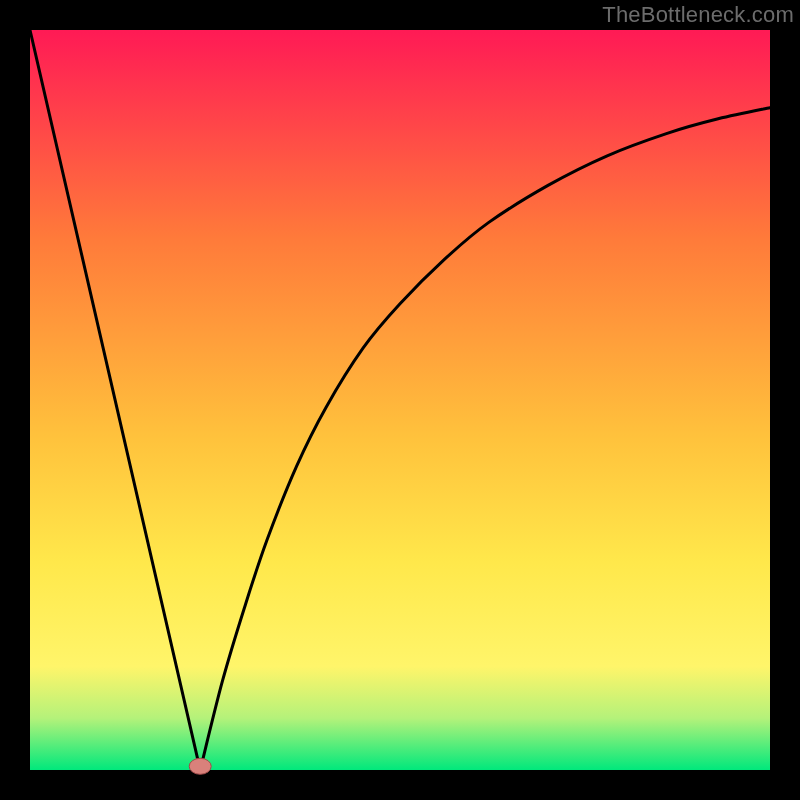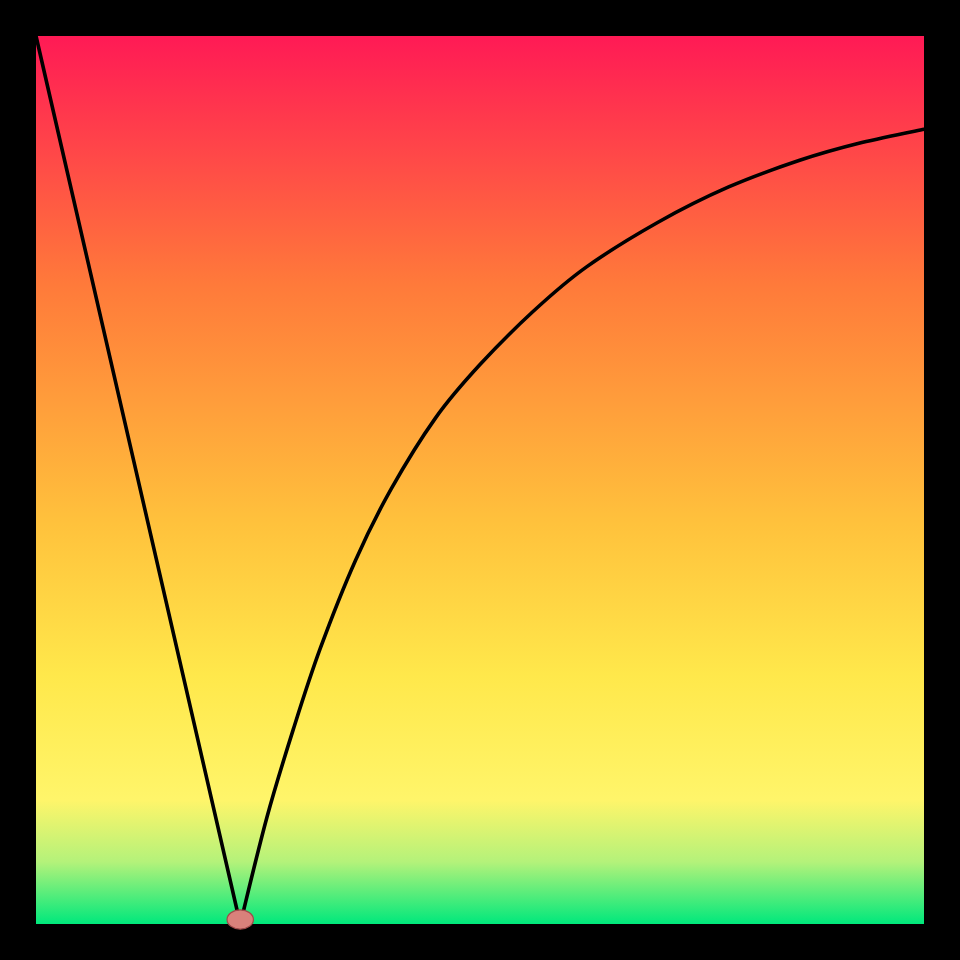--- a/index.html
+++ b/index.html
@@ -27,20 +27,21 @@
     letter-spacing: .2px;
   }
   svg {
     display: block;
   }
 </style>
 </head>
 <body>
 
 <div class="frame">
+  <div class="attribution">TheBottleneck.com</div>
 
   <svg id="chart-svg" width="800" height="800" viewBox="0 0 800 800">
     <defs>
       <linearGradient id="bg-grad" x1="0" y1="0" x2="0" y2="1">
           <stop offset="0.0%" stop-color="#ff1a55"></stop>
           <stop offset="28.0%" stop-color="#ff7a3a"></stop>
           <stop offset="55.0%" stop-color="#ffc23c"></stop>
           <stop offset="72.0%" stop-color="#ffe84b"></stop>
           <stop offset="86.0%" stop-color="#fff56a"></stop>
           <stop offset="93.0%" stop-color="#b4f27a"></stop>

